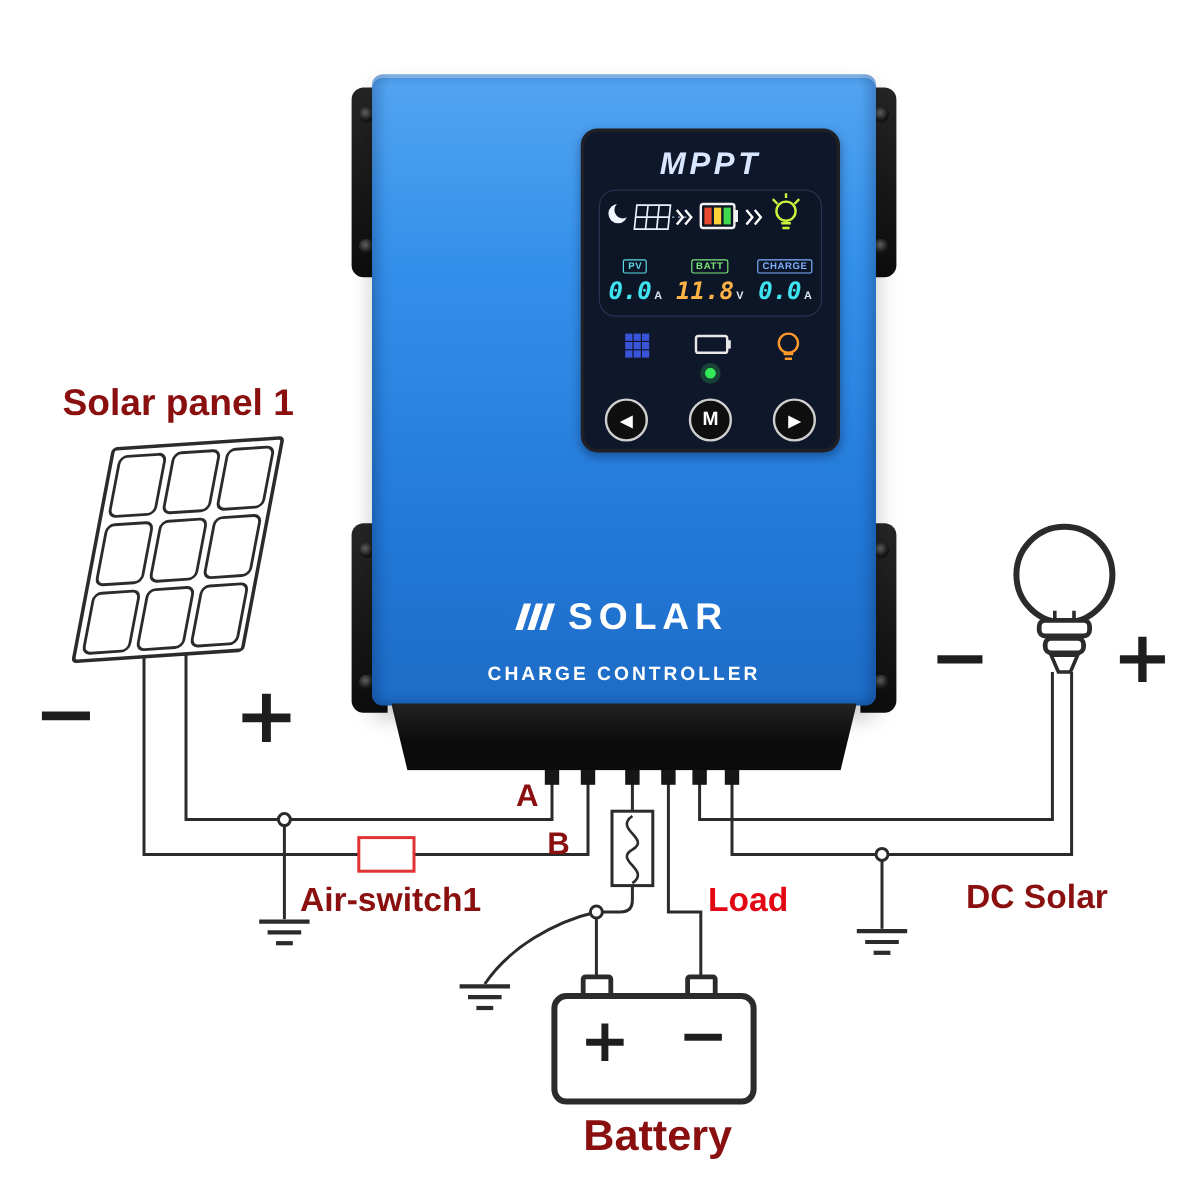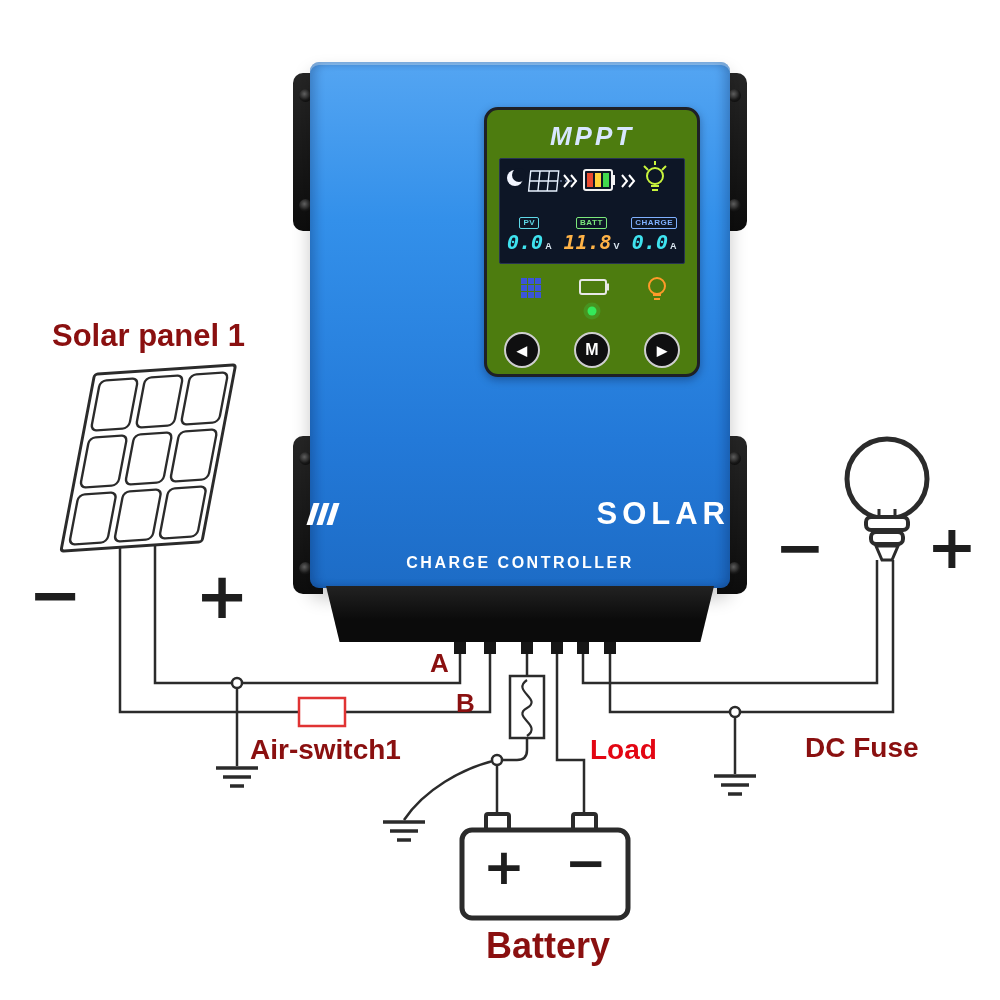--- a/index.html
+++ b/index.html
@@ -19,38 +19,38 @@
   .hole.h1{top:16px}.hole.h2{top:126px}
 
   
   .dev-body{position:absolute;left:310px;top:62px;width:420px;height:526px;border-radius:9px;z-index:3;
     background:linear-gradient(180deg,#54a5f2 0%,#3390ea 30%,#2379d8 72%,#1d6cc6 100%);
     box-shadow:inset 0 3px 0 rgba(255,255,255,.3),inset 6px 0 10px rgba(0,20,60,.22),inset -6px 0 10px rgba(0,20,60,.22),0 10px 18px rgba(0,0,0,.22)}
   .dev-cover{position:absolute;left:326px;top:586px;width:388px;height:56px;z-index:4;
     background:linear-gradient(180deg,#222 0%,#0b0b0b 60%);clip-path:polygon(0 0,100% 0,96.5% 100%,3.5% 100%)}
 
   
-  .panel{position:absolute;left:484px;top:107px;width:216px;height:270px;background:#4d7c0f;border:3px solid #1e2026;border-radius:14px;z-index:5;box-shadow:0 3px 8px rgba(0,10,40,.35)}
+  .panel{position:absolute;left:484px;top:107px;width:216px;height:270px;background:#0f172a;border:3px solid #1e2026;border-radius:14px;z-index:5;box-shadow:0 3px 8px rgba(0,10,40,.35)}
   .mppt{margin-top:11px;text-align:center;font-weight:bold;font-style:italic;font-size:26px;letter-spacing:3px;color:#d8e7ff}
-  .lcd{position:absolute;left:12px;top:48px;width:186px;height:106px;background:#0d1626;border:1px solid #273452;border-radius:2px;overflow:hidden}
+  .lcd{position:absolute;left:12px;top:48px;width:186px;height:106px;background:#0d1626;border:1px solid #273452;border-radius:14px;overflow:hidden}
   .vals{position:absolute;left:0;top:50px;width:100%;display:flex;justify-content:space-between;padding:2px 7px 0 7px}
   .vg{text-align:center}
   .vlabel{display:inline-block;font-size:8px;font-weight:bold;letter-spacing:.5px;padding:0 3px;border:1px solid currentColor;border-radius:2px;line-height:10px}
   .vlabel.pv{color:#5fd9e8}.vlabel.batt{color:#7be87b}.vlabel.out{color:#7fb0ff}
   .vnum{font-family:"DejaVu Sans Mono",monospace;font-weight:bold;font-style:italic;font-size:20px;line-height:26px}
   .vnum.cyan{color:#3fe3ef}.vnum.amber{color:#ffb347}
   .unit{font-size:9px;color:#dce8f2;margin-left:2px;font-style:normal;font-family:"Liberation Sans",sans-serif}
   .inds{position:absolute;left:12px;top:160px;width:186px;height:56px}
   .btns{position:absolute;left:12px;top:222px;width:186px;display:flex;justify-content:space-between;padding:0 5px}
   .btn{width:36px;height:36px;border-radius:50%;background:#0f0f10;border:2px solid #cfcfcf;color:#fff;display:flex;align-items:center;justify-content:center;font-size:13px;font-weight:bold}
   .btn.menu{font-size:16px}
 
   
   .branding{position:absolute;left:310px;top:496px;width:420px;text-align:center;color:#fff;z-index:5}
-  .b1{display:flex;align-items:center;justify-content:space-between;font-size:31px;font-weight:bold;letter-spacing:5px}
+  .b1{display:flex;align-items:center;justify-content:center;font-size:31px;font-weight:bold;letter-spacing:5px}
   .bars{display:inline-flex;margin-right:10px}
   .bars i{display:inline-block;width:6px;height:22px;background:#fff;transform:skewX(-18deg);margin-right:4px}
   .b2{font-size:16px;font-weight:bold;letter-spacing:2.5px;margin-top:22px}
 
   
   .lbl{position:absolute;z-index:6;color:#8a1010;font-weight:bold;white-space:nowrap}
   .lbl-solar{left:52px;top:318px;font-size:31px}
   .lbl-a{left:430px;top:648px;font-size:26px}
   .lbl-b{left:456px;top:688px;font-size:26px}
   .lbl-air{left:250px;top:734px;font-size:28px}
@@ -262,16 +262,16 @@
       <span>SOLAR</span>
     </div>
     <div class="b2">CHARGE CONTROLLER</div>
   </div>
 
   <div class="lbl lbl-solar">Solar panel 1</div>
   <div class="lbl lbl-a">A</div>
   <div class="lbl lbl-b">B</div>
   <div class="lbl lbl-air">Air-switch1</div>
   <div class="lbl lbl-fuse">Load</div>
-  <div class="lbl lbl-dc">DC Fuse</div>
+  <div class="lbl lbl-dc">DC Solar</div>
   <div class="lbl lbl-batt">Battery</div>
 
 </div>
 
 </body></html>

